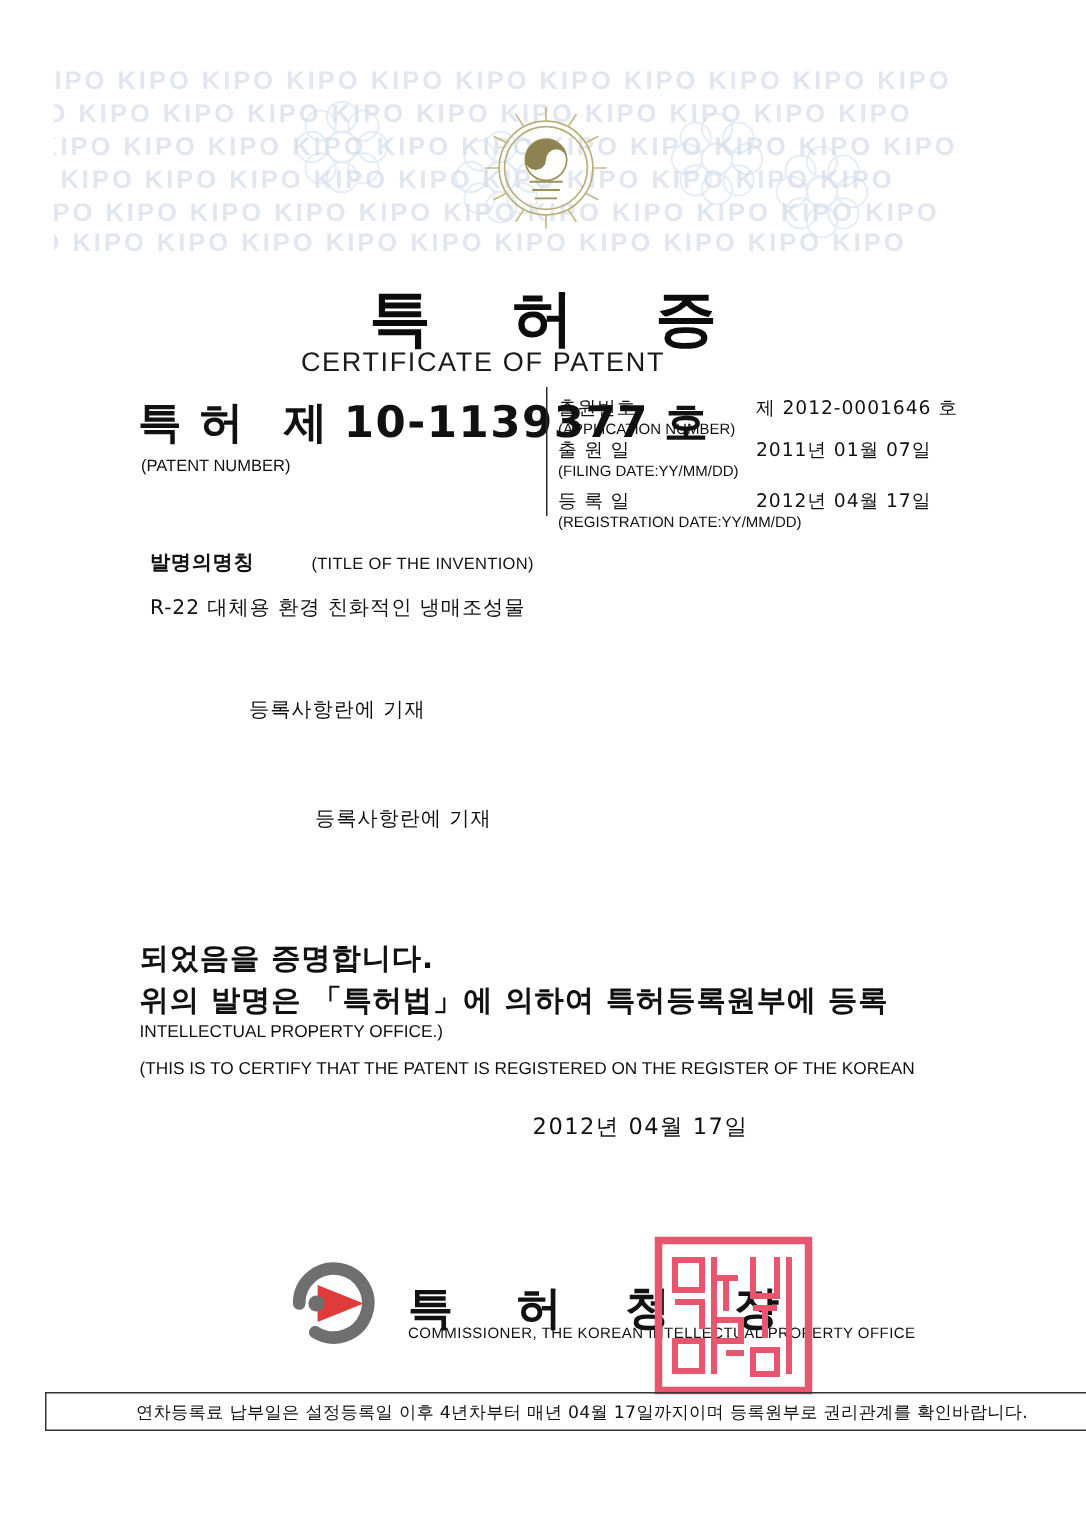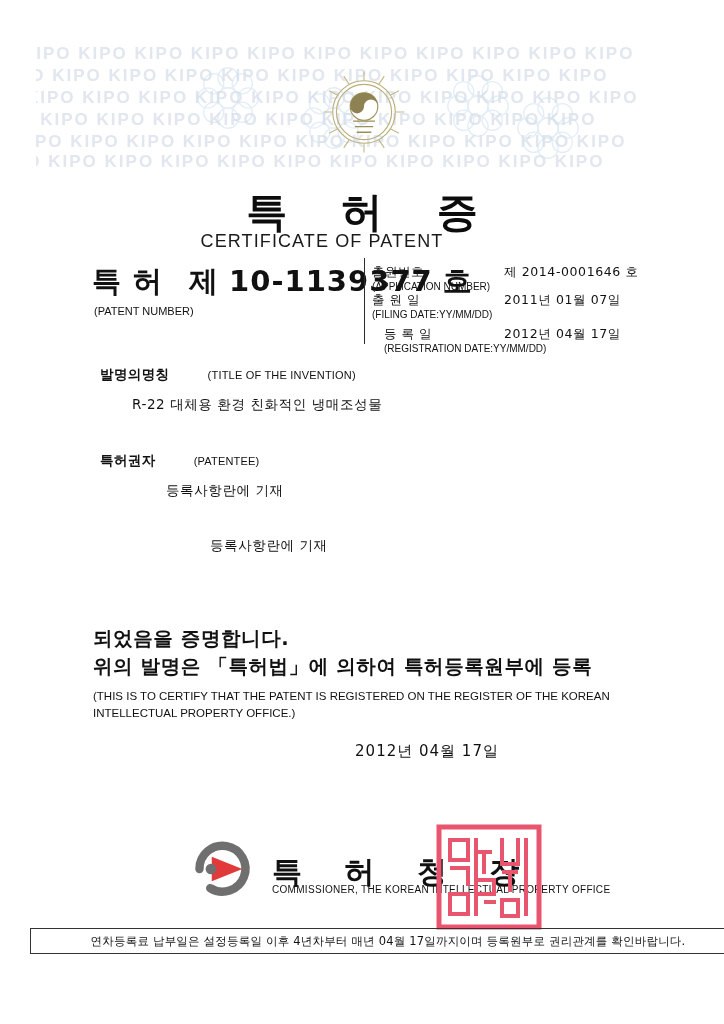--- a/index.html
+++ b/index.html
@@ -333,60 +333,56 @@
     <div class="pn-sub">(PATENT NUMBER)</div>
   </div>
 
   <div class="divider-v"></div>
 
   <div class="meta">
     <div class="meta-item" style="left:0;top:6px;">
       <div class="meta-label-ko">출원번호</div>
       <div class="meta-label-en">(APPLICATION NUMBER)</div>
     </div>
-    <div class="meta-value" style="left:132px;top:6px;">제 2014-0001646 호</div>
+    <div class="meta-value" style="left:132px;top:6px;">제 2012-0001646 호</div>
 
     <div class="meta-item" style="left:0;top:34px;">
       <div class="meta-label-ko">출 원 일</div>
       <div class="meta-label-en">(FILING DATE:YY/MM/DD)</div>
     </div>
     <div class="meta-value" style="left:132px;top:34px;">2011년  01월  07일</div>
 
-    <div class="meta-item" style="left:12px;top:68px;">
+    <div class="meta-item" style="left:0;top:68px;">
       <div class="meta-label-ko">등 록 일</div>
       <div class="meta-label-en">(REGISTRATION DATE:YY/MM/DD)</div>
     </div>
     <div class="meta-value" style="left:132px;top:68px;">2012년  04월  17일</div>
   </div>
 
   <div class="field" style="left:100px;top:366px;">
     <div class="field-head">
       <span>발명의명칭</span>
       <span class="en">(TITLE OF THE INVENTION)</span>
     </div>
-    <div class="field-value" style="margin-left:32px;">R-22 대체용 환경 친화적인 냉매조성물</div>
+    <div class="field-value" style="">R-22 대체용 환경 친화적인 냉매조성물</div>
   </div>
 
   <div class="field" style="left:100px;top:452px;">
-    <div class="field-head">
-      <span>특허권자</span>
-      <span class="en">(PATENTEE)</span>
-    </div>
     <div class="field-value" style="margin-left:66px;">등록사항란에 기재</div>
   </div>
 
   <div class="field" style="left:100px;top:525px;">
     <div class="field-value" style="margin-left:110px;">등록사항란에 기재</div>
   </div>
 
   <div class="certify">
     <div class="certify-ko">되었음을 증명합니다.</div>
     <div class="certify-ko">위의 발명은 「특허법」에 의하여 특허등록원부에 등록</div>
+    <div class="certify-en" style="margin-top:1px;">INTELLECTUAL PROPERTY OFFICE.)</div>
     <div class="certify-en">(THIS IS TO CERTIFY THAT THE PATENT IS REGISTERED ON THE REGISTER OF THE KOREAN</div>
-    <div class="certify-en" style="margin-top:1px;">INTELLECTUAL PROPERTY OFFICE.)</div>
   </div>
 
   <div class="cert-date">2012년    04월    17일</div>
 
   <svg class="kipo-logo" viewBox="0 0 120 80">
     <path d="M58 40 m-30 0 a30 30 0 1 1 14 25" fill="none" stroke="#6f6f6f" stroke-width="11" stroke-linecap="round"></path>
     <path d="M44 24 L84 40 L44 56 Z" fill="#e03a3a"></path>
     <circle cx="43" cy="40" r="7" fill="#6f6f6f"></circle>
   </svg>
   <div class="sign-ko">특 허 청 장</div>

